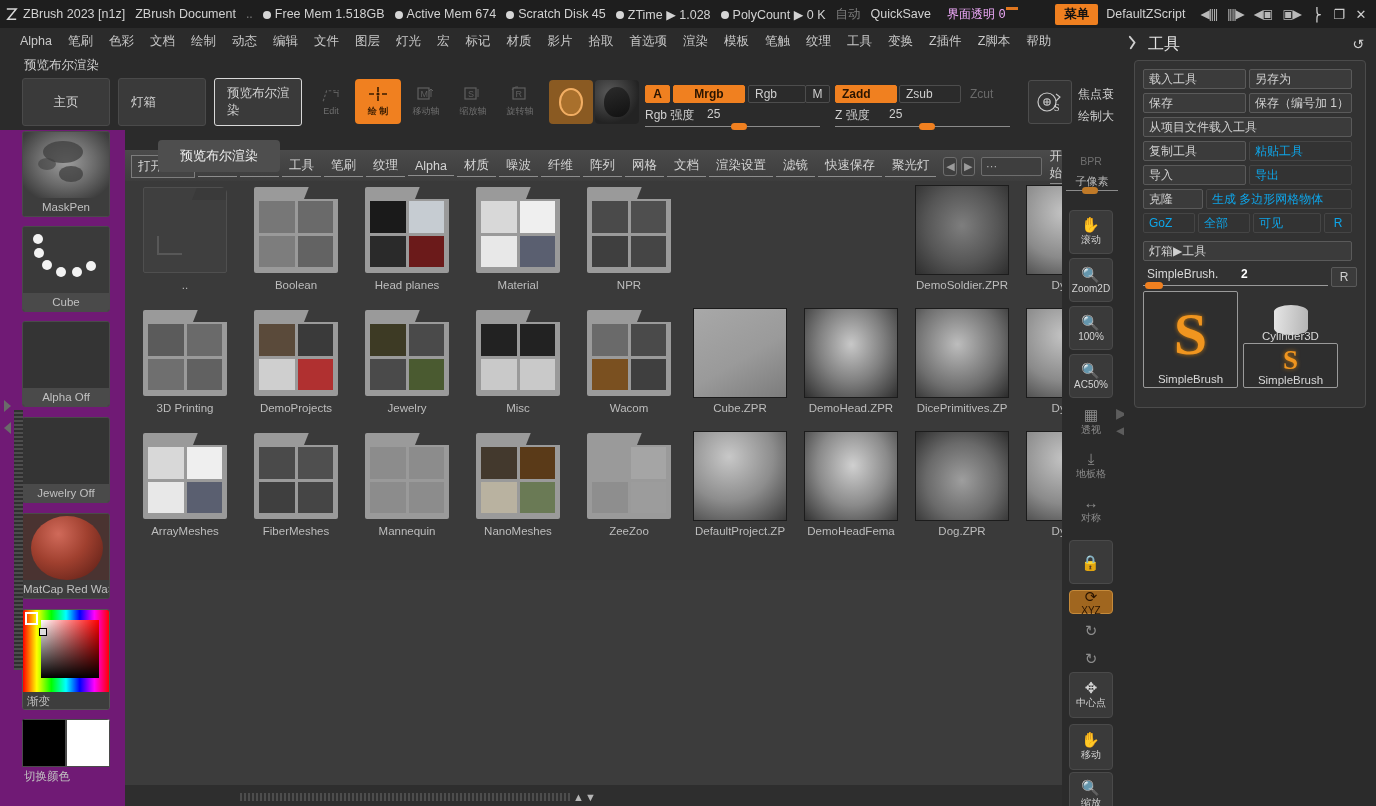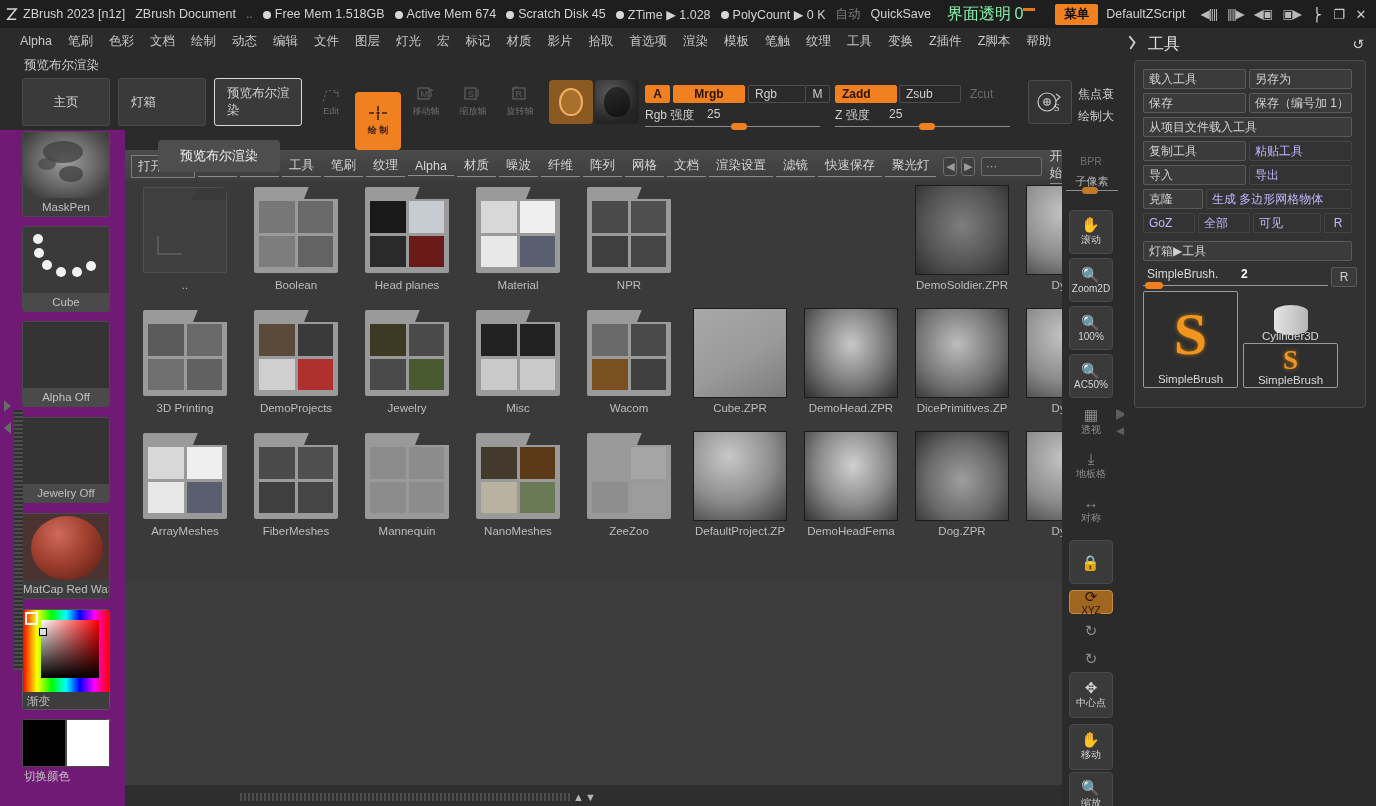--- a/index.html
+++ b/index.html
@@ -16,21 +16,21 @@
   .titlebar{
     position:absolute; left:0; top:0; width:1376px; height:28px;
     background:#1e1e1e; display:flex; align-items:center; padding-left:4px;
     font-size:12.5px; color:#d2d2d2; white-space:nowrap;
   }
   .zlogo{ width:18px;height:18px; margin-right:4px; display:flex;align-items:center;justify-content:center;color:#d8d8d8;font-size:14px;}
   .tb-item{ margin-right:10px; }
   .tb-dim{ color:#7c7c7c; }
   .dot{ display:inline-block;width:8px;height:8px;border-radius:50%;background:#d6d6d6;margin-right:4px;vertical-align:middle; }
   .tb-slider-wrap{ position:relative; display:inline-block; width:120px; margin:0 6px; }
-  .tb-slider-label{ font-size:16px; color:#86efac; }
+  .tb-slider-label{ font-size:12px; color:#f0abfc;font-family:Liberation Mono, monospace; }
   .tb-slider-track{ position:relative; height:3px; background:#555; margin-top:2px; width:120px; }
   .tb-slider-fill{ position:absolute;left:0;top:0;height:3px;width:12px;background:#e0761f; }
   .menu-btn{
     background:#f08020; color:#111; font-weight:bold; font-size:12.5px;
     padding:2px 9px; border-radius:2px; margin:0 8px;
   }
   .tb-right{ margin-left:auto; display:flex; align-items:center; padding-right:4px; }
   .arrowgrp{ color:#b9b9b9; font-size:12px; margin:0 5px; letter-spacing:-1px; }
   .wbtn{ width:22px;height:20px;display:flex;align-items:center;justify-content:center;color:#cfcfcf;font-size:13px; }
 
@@ -54,21 +54,21 @@
   }
   .nav-btn.center{ justify-content:center; padding-left:0; }
   .nav-btn.sel{ border-color:#d8d8d8; background:#3a3a3a; }
 
   .tool-ic{
     position:absolute; top:3px; width:42px; height:42px; border-radius:4px;
     display:flex; flex-direction:column; align-items:center; justify-content:center;
     font-size:9.5px; background:transparent; color:#6e6e6e;
   }
   .tool-ic.on{ background:#f08020; color:#3a1c00; }
-  .tool-ic.big{ width:46px;height:58px;top:14px; }
+  .tool-ic.big{ width:46px;height:45px;top:1px; }
   .tool-ic .glyph{ font-size:16px; line-height:15px; }
   .tool-ic .cap{ font-size:9px; margin-top:1px; }
 
   .matsphere{
     position:absolute; width:44px;height:44px;border-radius:4px;top:2px;
     background:radial-gradient(circle at 33% 30%,#5a5a5a,#232323 70%);
     display:flex;align-items:center;justify-content:center;
   }
   .matsphere .inner{
     width:26px;height:30px;border-radius:50% 50% 45% 45%;
@@ -172,21 +172,21 @@
   .rp-head{ position:absolute; left:0; top:2px; width:252px; height:28px; display:flex; align-items:center; }
   .rp-head .hammer{ width:22px; text-align:center; color:#d0d0d0; font-size:15px; }
   .rp-head .ttl{ font-size:16px; color:#e2e2e2; margin-left:2px; }
   .rp-head .rot{ margin-left:auto; margin-right:12px; color:#cfcfcf; font-size:14px; }
   .rp-box{ position:absolute; left:10px; top:32px; width:232px; height:348px;
            border:1px solid #4b4b4b; border-radius:4px; background:#323232; }
   .rbtn2{
     position:absolute; height:20px; border:1px solid #5a5a5a; border-radius:2px; background:#3b3b3b;
     font-size:12px; color:#d0d0d0; display:flex; align-items:center; padding-left:5px; white-space:nowrap;
   }
-  .rbtn2.dis{ color:#c4b5fd; border-color:#454545; background:#333; }
+  .rbtn2.dis{ color:#0ea5e9; border-color:#454545; background:#333; }
   .rslider{ position:absolute; height:20px; }
   .rslider .lbl{ position:absolute; left:4px; top:0; font-size:12px; color:#d7d7d7; }
   .rslider .num{ font-weight:bold; color:#fff; }
   .rslider .track{ position:absolute; left:0; bottom:1px; height:1px; background:#9a9a9a; }
   .rslider .knob{ position:absolute; bottom:-2px; left:2px; width:18px;height:7px;border-radius:4px;background:#f08020; }
   .rthumb{ position:absolute; border:1px solid #5a5a5a; border-radius:2px; background:#2e2e2e; overflow:hidden; }
   .rthumb .cap{ position:absolute; left:0; bottom:0; width:100%; text-align:center; font-size:11.5px; color:#d8d8d8; }
   .sbrush{ position:absolute; left:50%; top:48%; transform:translate(-50%,-50%); color:#f0951f; font-weight:bold;
            font-family:"Liberation Serif",serif; text-shadow:0 0 4px rgba(255,150,0,.7); }
   .cyl{ position:absolute; left:50%; top:26%; transform:translateX(-50%); width:34px; height:30px;

